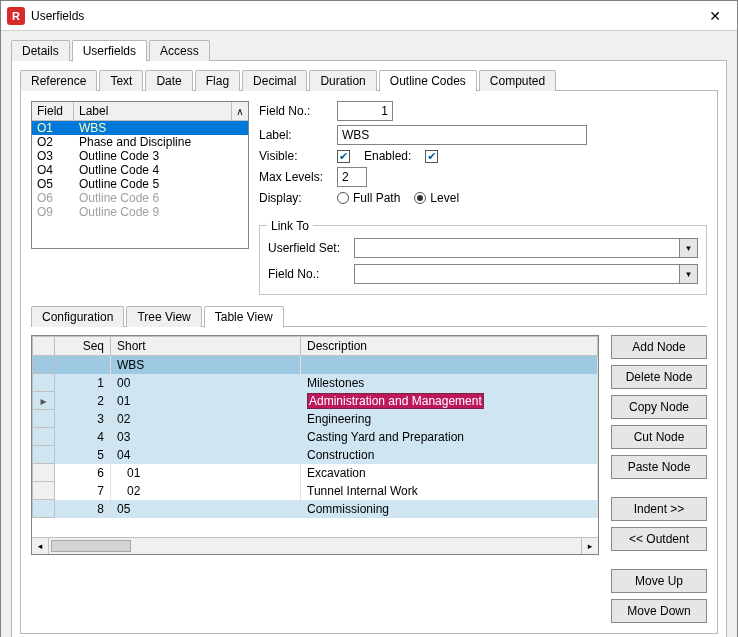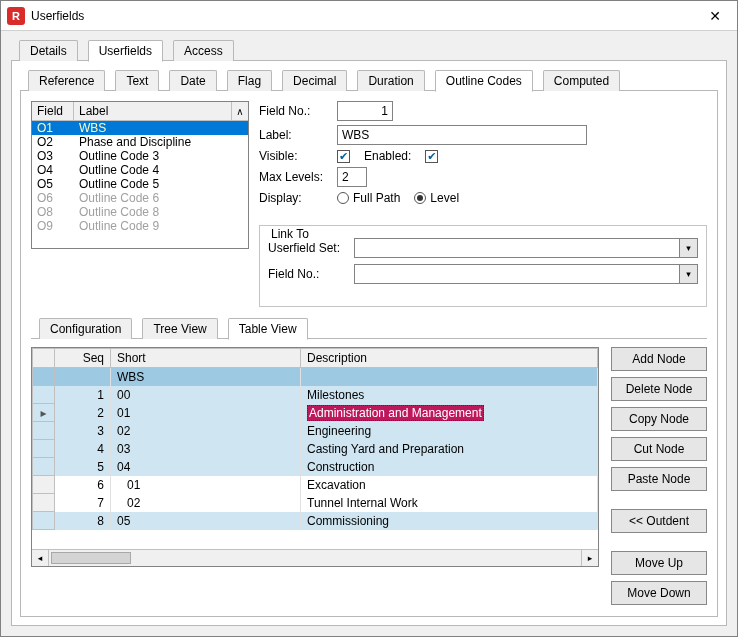--- a/index.html
+++ b/index.html
@@ -72,21 +72,20 @@
   .tab {
     padding: 3px 10px;
     border: 1px solid #b8b8b8;
     border-bottom: none;
     background: #f0f0f0;
     margin-right: 2px;
     position: relative;
     z-index: 1;
     cursor: pointer;
     border-radius: 2px 2px 0 0;
-    margin-left: 8px;
   }
   .tab.active {
     background: #fff;
     z-index: 2;
     border-bottom: 1px solid #fff;
     margin-bottom: -1px;
   }
   .panel {
     background: #fff;
     border: 1px solid #b8b8b8;
@@ -158,29 +157,29 @@
     width:12px; height:12px; border:1px solid #555; border-radius:50%;
     display:flex; align-items:center; justify-content:center;
   }
   .radio.checked .dot::after { content:""; width:6px; height:6px; background:#333; border-radius:50%; }
   .groupbox {
     grid-column: 1 / 3;
     margin-top:2px;
   }
   .groupbox .gb-title {
     position:relative;
-    top:16px;
+    top:8px;
     left:8px;
     background:#fff;
     padding:0 4px;
     display:inline-block;
   }
   .groupbox .gb-body {
     border:1px solid #c4c4c4;
-    padding: 12px 8px 22px 8px;
+    padding: 12px 8px 10px 8px;
     display:grid;
     grid-template-columns: 80px 1fr;
     row-gap:6px; column-gap:6px;
     align-items:center;
   }
   .combo {
     display:flex;
     border:1px solid #828282;
     height:20px;
     background:#fff;
@@ -334,24 +333,20 @@
                   <div class="c-field">O4</div>
                   <div class="c-label">Outline Code 4</div>
                 </div>
                 <div class="item">
                   <div class="c-field">O5</div>
                   <div class="c-label">Outline Code 5</div>
                 </div>
                 <div class="item disabled">
                   <div class="c-field">O6</div>
                   <div class="c-label">Outline Code 6</div>
-                </div>
-                <div class="item disabled">
-                  <div class="c-field">O8</div>
-                  <div class="c-label">Outline Code 8</div>
                 </div>
                 <div class="item disabled">
                   <div class="c-field">O9</div>
                   <div class="c-label">Outline Code 9</div>
                 </div>
               </div>
           </div>
 
           <div class="form">
             <label>Field No.:</label>
@@ -488,20 +483,21 @@
                 <div class="arrow">▸</div>
               </div>
             </div>
             <div class="side-buttons">
               <button class="btn">Add Node</button>
               <button class="btn">Delete Node</button>
               <button class="btn">Copy Node</button>
               <button class="btn">Cut Node</button>
               <button class="btn">Paste Node</button>
               <div class="spacer"></div>
+              <button class="btn">Indent &gt;&gt;</button>
               <button class="btn">&lt;&lt; Outdent</button>
               <div class="spacer"></div>
               <button class="btn">Move Up</button>
               <button class="btn">Move Down</button>
             </div>
           </div>
         </div>
       </div>
     </div>
   </div>

